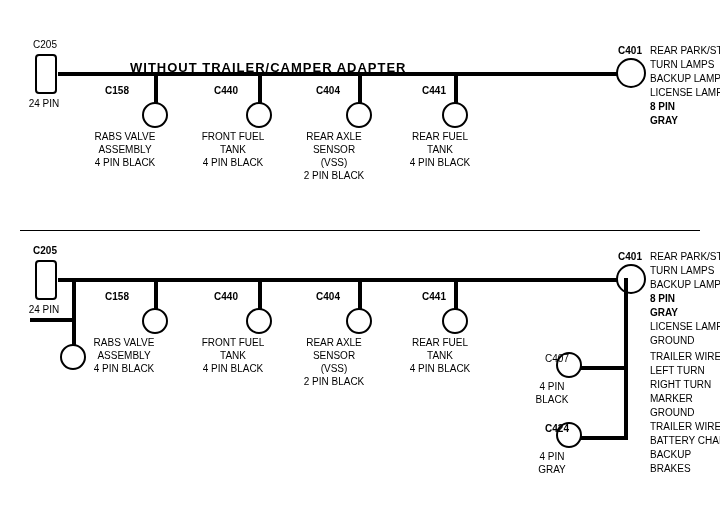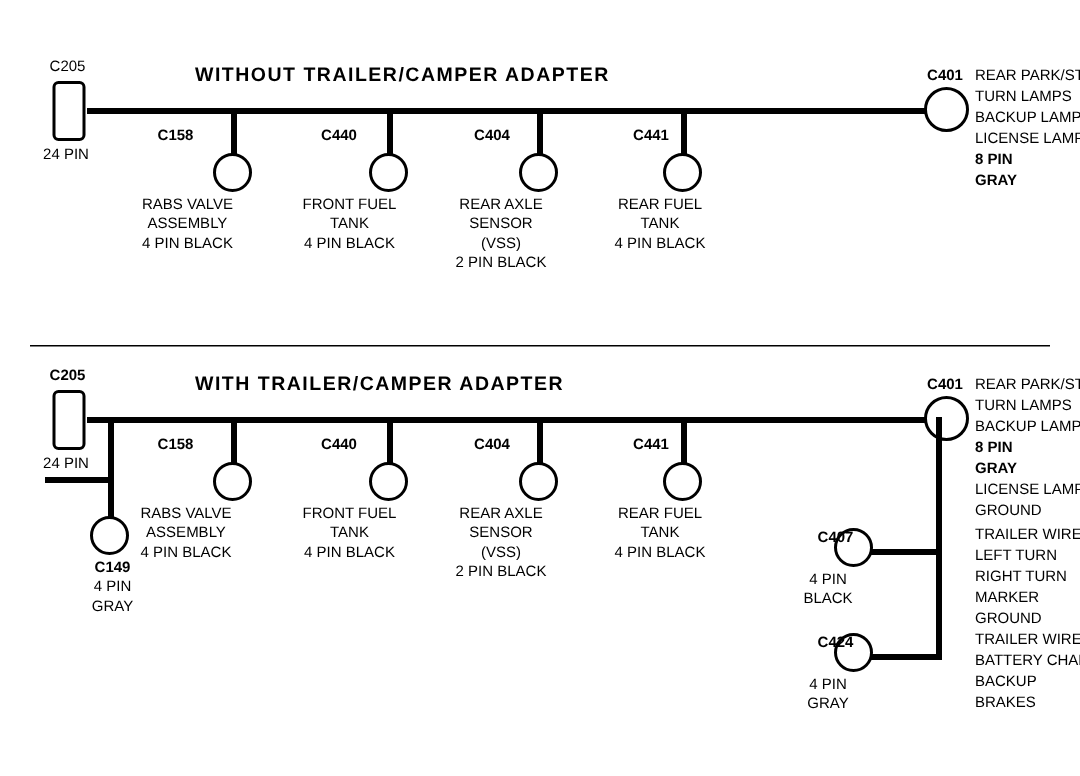--- a/index.html
+++ b/index.html
@@ -23,20 +23,21 @@
       position: relative;
       width: 720px;
       height: 517px;
     }
     
     .section-label {
       position: absolute;
       font-size: 13px;
       font-weight: bold;
       letter-spacing: 1px;
+      margin-top: 18px;
     }
     
     .wire-h {
       position: absolute;
       height: 4px;
       background: #000;
     }
     
     .wire-v {
       position: absolute;
@@ -133,41 +134,36 @@
   <div class="connector" style="top:58px;left:616px;width:30px;height:30px;"></div>
   <div class="conn-label" style="top:44px;left:610px;width:40px;">
     <span style="font-weight:bold;">C401</span>
   </div>
   <div class="conn-label-right" style="top:44px;left:650px;width:110px;line-height:1.4;">
     <span>REAR PARK/STOP<br>TURN LAMPS<br>BACKUP LAMPS<br>LICENSE LAMPS<br><span style="font-weight:bold;">8 PIN</span><br><span style="font-weight:bold;">GRAY</span></span>
   </div>
 
   <div class="divider" style="top:230px;"></div>
 
-  <div class="section-label" style="top:248px;left:130px;">WITH  TRAILER/CAMPER  ADAPTER</div>
 
   <div class="wire-h" style="top:278px;left:58px;width:570px;"></div>
 
   <div class="connector-rect" style="top:260px;left:35px;width:22px;height:40px;"></div>
   <div class="conn-label" style="top:244px;left:25px;width:40px;">
     <span style="font-weight:bold;">C205</span>
   </div>
   <div class="conn-label" style="top:303px;left:22px;width:44px;">
     <span>24 PIN</span>
   </div>
 
   <div class="wire-v" style="top:278px;left:72px;height:42px;"></div>
   <div class="wire-h" style="top:318px;left:30px;width:46px;"></div>
 
   <div class="wire-v" style="top:318px;left:72px;height:28px;"></div>
   <div class="connector" style="top:344px;left:60px;width:26px;height:26px;"></div>
-  <div class="conn-label" style="top:372px;left:50px;width:50px;line-height:1.3;">
-    <span style="font-weight:bold;">C149</span><br>
-    <span>4 PIN GRAY</span>
-  </div>
 
   <div class="wire-v" style="top:280px;left:154px;height:30px;"></div>
   <div class="connector" style="top:308px;left:142px;width:26px;height:26px;"></div>
   <div class="conn-label" style="top:290px;left:93px;width:48px;">
     <span style="font-weight:bold;">C158</span>
   </div>
   <div class="conn-label" style="top:336px;left:88px;width:72px;line-height:1.3;">
     <span>RABS VALVE<br>ASSEMBLY<br>4 PIN BLACK</span>
   </div>
 
@@ -204,21 +200,21 @@
   </div>
   <div class="conn-label-right" style="top:250px;left:650px;width:110px;line-height:1.4;">
     <span>REAR PARK/STOP<br>TURN LAMPS<br>BACKUP LAMPS<br><span style="font-weight:bold;">8 PIN</span><br><span style="font-weight:bold;">GRAY</span><br>LICENSE LAMPS<br>GROUND</span>
   </div>
 
   <div class="wire-v" style="top:278px;left:624px;height:160px;"></div>
 
   <div class="wire-h" style="top:366px;left:580px;width:48px;"></div>
   <div class="connector" style="top:352px;left:556px;width:26px;height:26px;"></div>
   <div class="conn-label" style="top:352px;left:537px;width:40px;">
-    <span style="font-weight:bold;">C407</span>
+    <span style="font-weight:normal;">C407</span>
   </div>
   <div class="conn-label" style="top:380px;left:527px;width:50px;line-height:1.3;">
     <span>4 PIN<br>BLACK</span>
   </div>
   <div class="conn-label-right" style="top:350px;left:650px;width:110px;line-height:1.4;">
     <span>TRAILER WIRES<br>LEFT TURN<br>RIGHT TURN<br>MARKER<br>GROUND</span>
   </div>
 
   <div class="wire-h" style="top:436px;left:580px;width:48px;"></div>
   <div class="connector" style="top:422px;left:556px;width:26px;height:26px;"></div>

